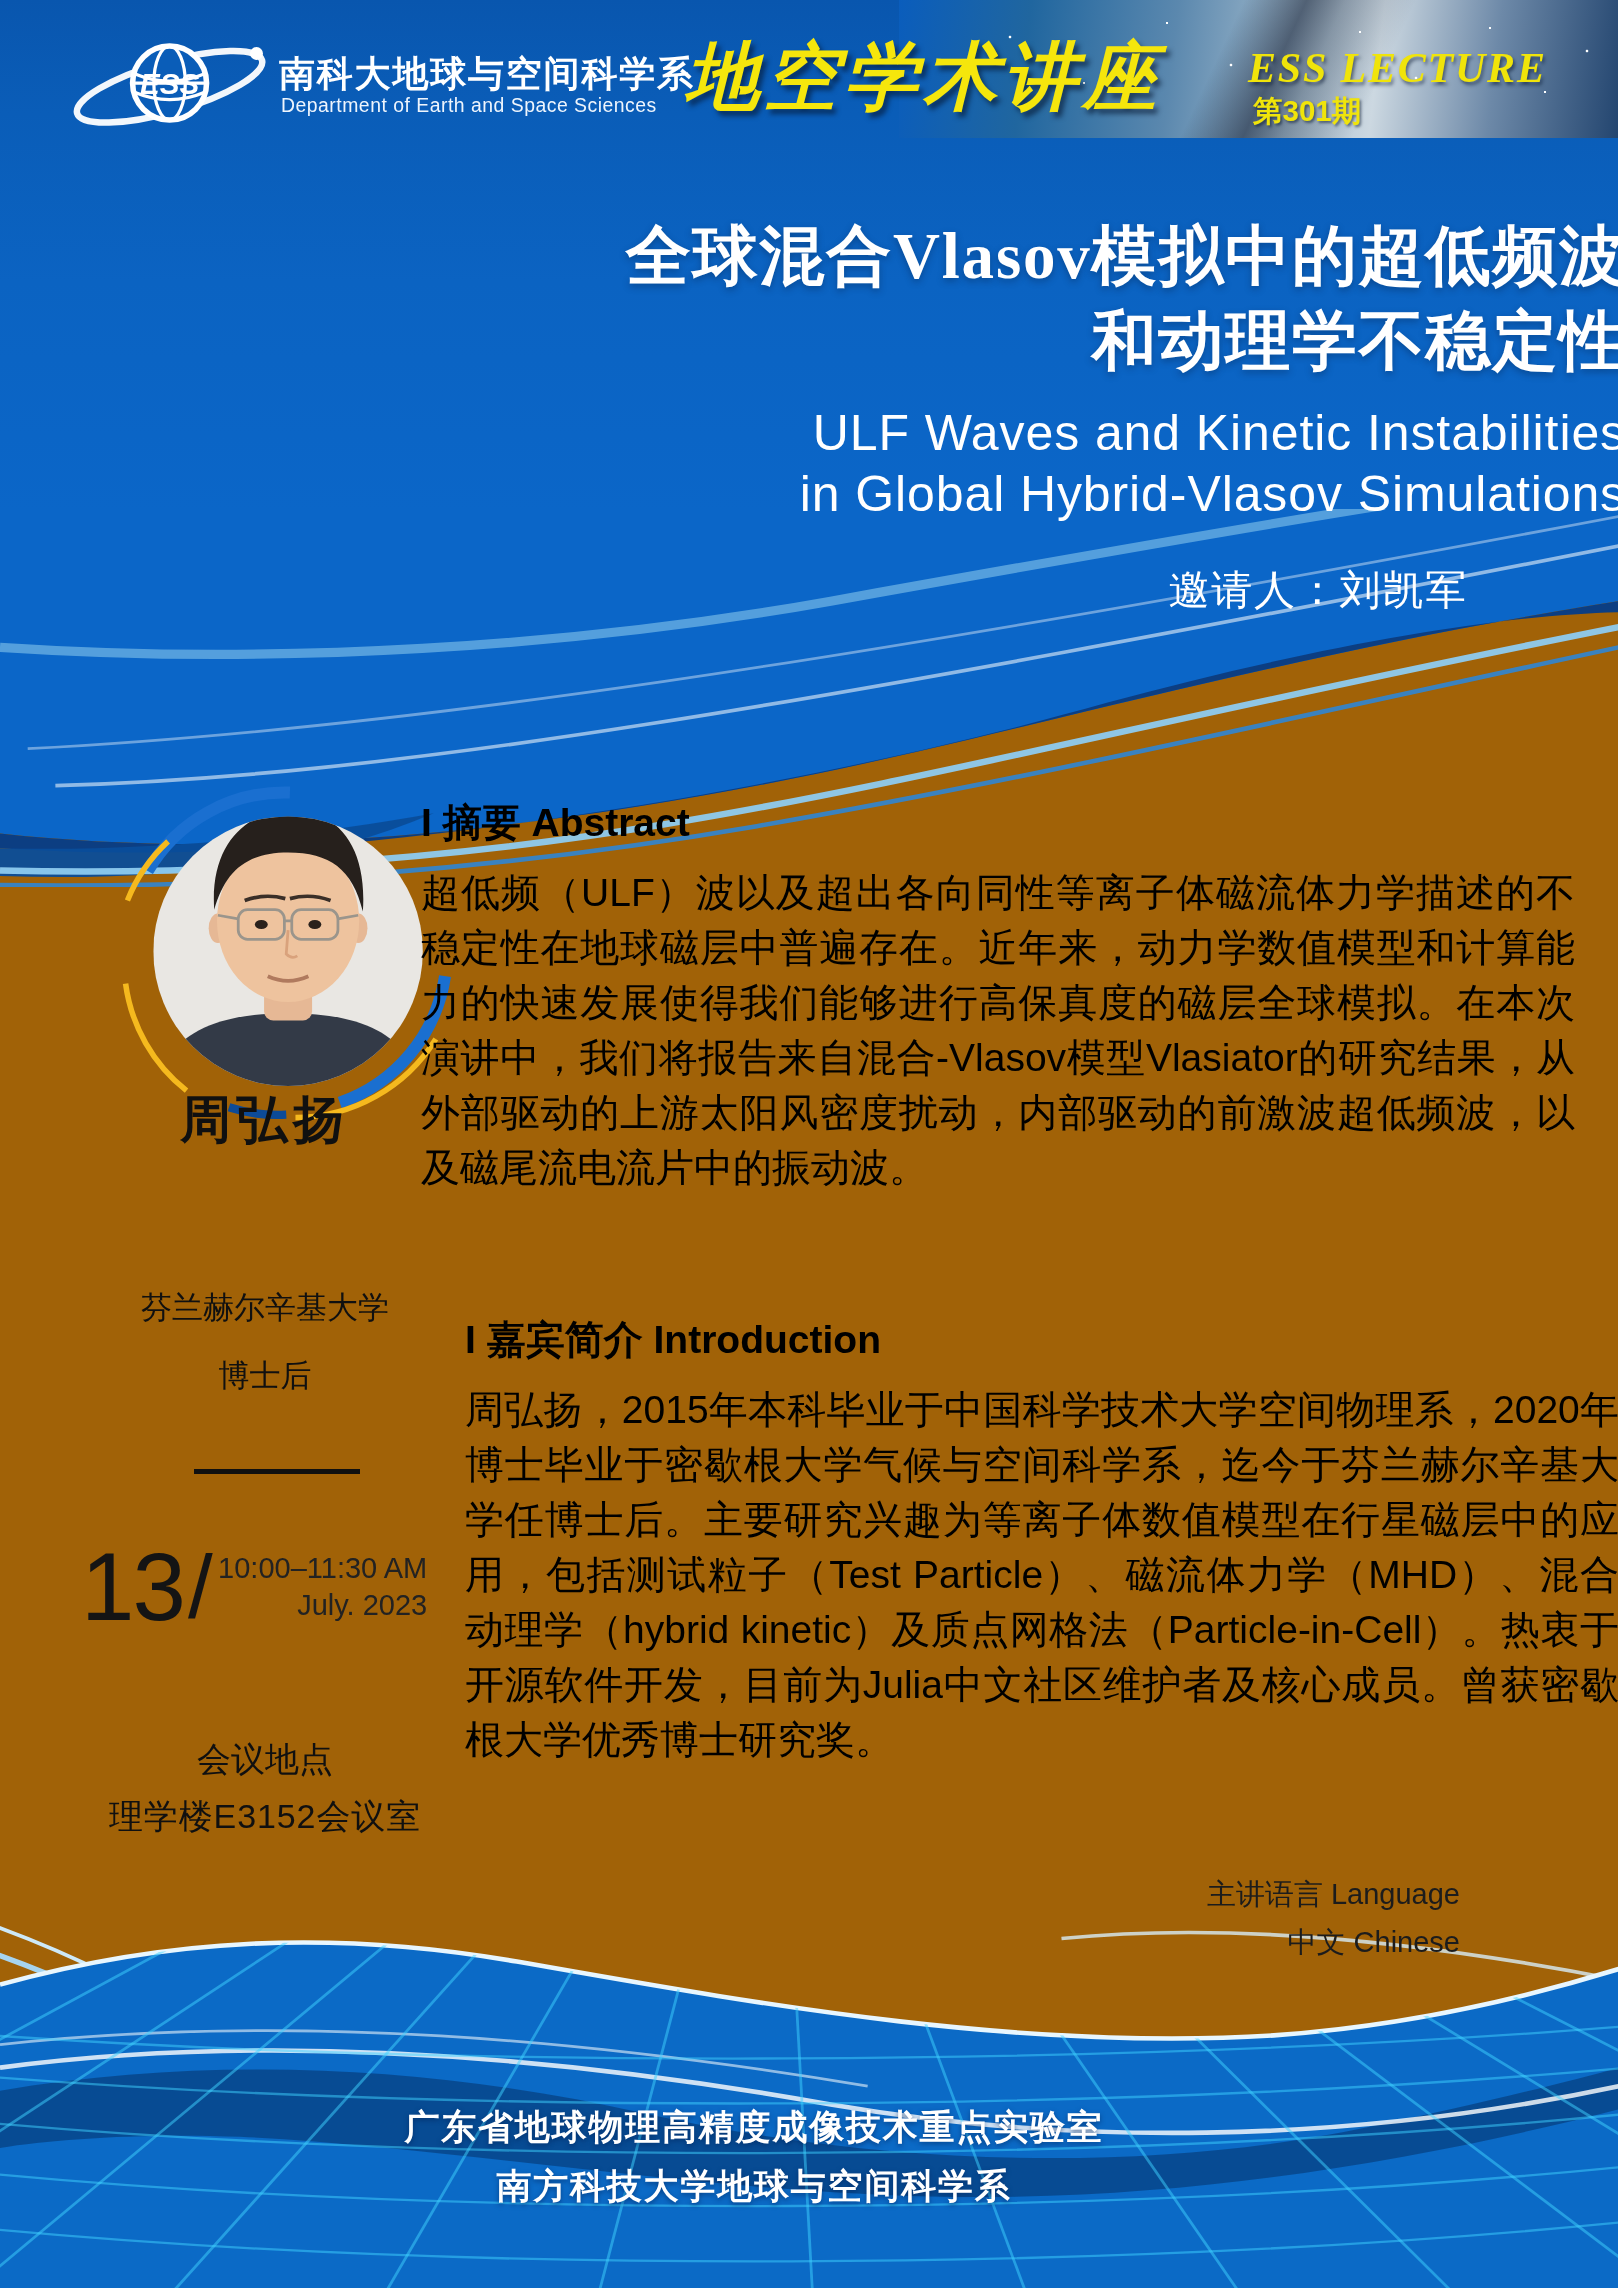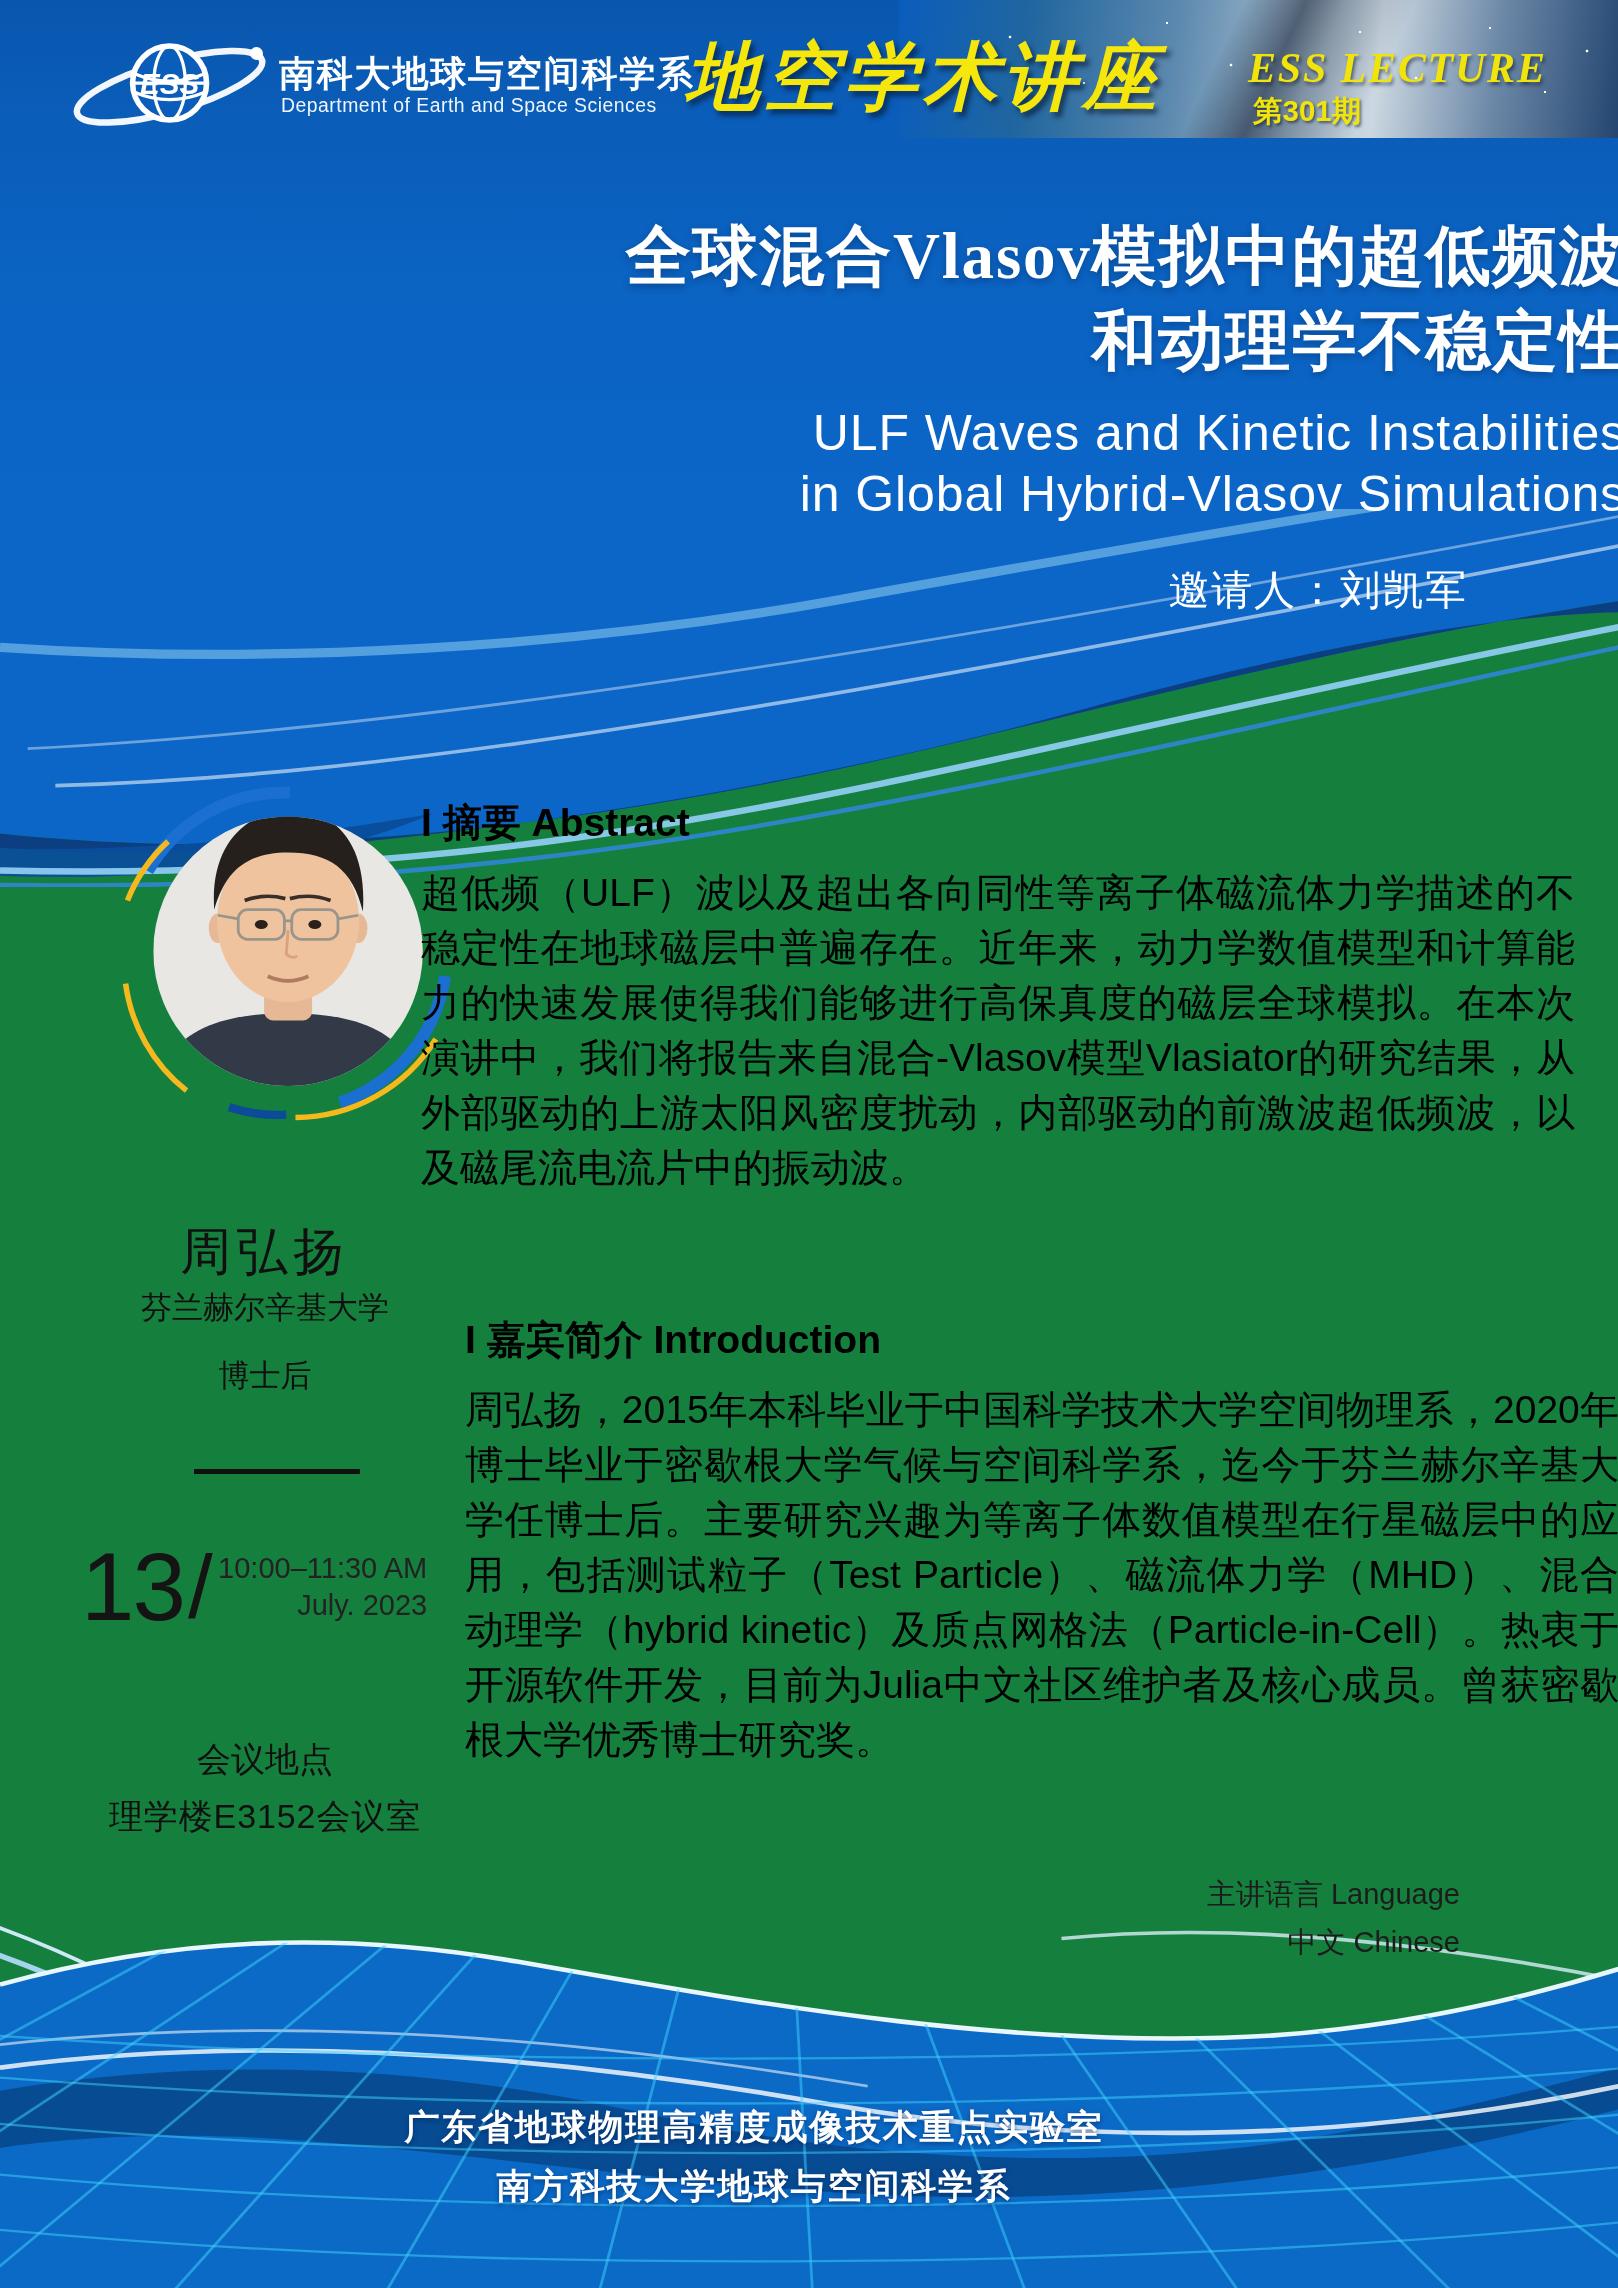--- a/index.html
+++ b/index.html
@@ -1,17 +1,17 @@
 <!DOCTYPE html>
 <html style="font-size:14.8px"><head>
 <meta charset="utf-8">
 <style>
   html,body{margin:0;padding:0;background:#888;}
   .poster{
-    position:relative;width:1619px;height:2289px;overflow:hidden;background:#15803d;
+    position:relative;width:1619px;height:2289px;overflow:hidden;background:#a16207;
     font-family:"Liberation Sans","DejaVu Sans",sans-serif;
   }
   .abs{position:absolute;}
   
   .top-bg{top:0;left:0;width:1619px;height:513px;
     background:linear-gradient(180deg,#0956ae 0%,#0a5db8 22%,#0b63c2 55%,#0b66c8 100%);}
   .galaxy{top:0;right:0;width:720px;height:138px;
     background:
       radial-gradient(2.8px 2.8px at 111px 37px,#fff 40%,transparent 60%),
       radial-gradient(1.8px 1.8px at 185px 83px,#fff 40%,transparent 60%),
@@ -41,21 +41,21 @@
   .t1{top:212px;} .t2{top:297px;}
   .title-en{font-size:50px;font-weight:400;letter-spacing:0.9px;}
   .e1{top:404px;} .e2{top:465px;}
   .inviter{top:563px;right:151px;font-size:41px;color:#fff;letter-spacing:1.8px;}
   
   .wave-top{top:509px;left:0;width:1619px;height:378px;}
   .wave-bottom{top:1897px;left:0;width:1619px;height:392px;}
   svg{display:block;}
   
   .colc{left:48px;width:434px;text-align:center;color:#101010;}
-  .speaker-name{top:1218px;font-size:51px;font-weight:normal;letter-spacing:5.5px;}
+  .speaker-name{top:1086px;font-size:51px;font-weight:bold;letter-spacing:5.5px;}
   .speaker-affil{top:1287px;font-size:31px;}
   .speaker-pos{top:1355px;font-size:31px;}
   .divider{left:194px;top:1469px;width:166px;height:4.6px;background:#101010;}
   .daterow{left:81px;top:1539px;display:flex;align-items:center;color:#141414;}
   .day{font-size:96px;font-weight:400;letter-spacing:-1.8px;line-height:1;}
   .slash{font-size:89px;font-weight:200;line-height:1;margin:0 5.5px 0 3.7px;}
   .dt{font-size:29px;line-height:37px;color:#222;text-align:right;}
   .venue-label{top:1737px;font-size:34px;}
   .venue{top:1794px;font-size:34px;letter-spacing:0.9px;}
   

